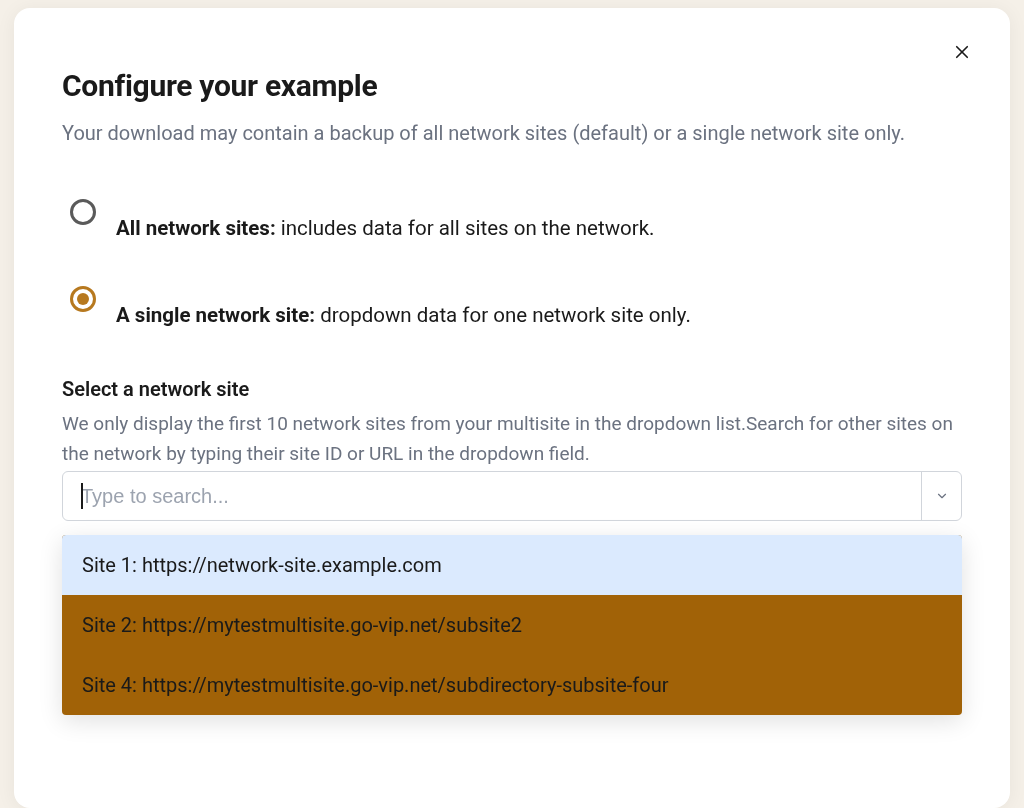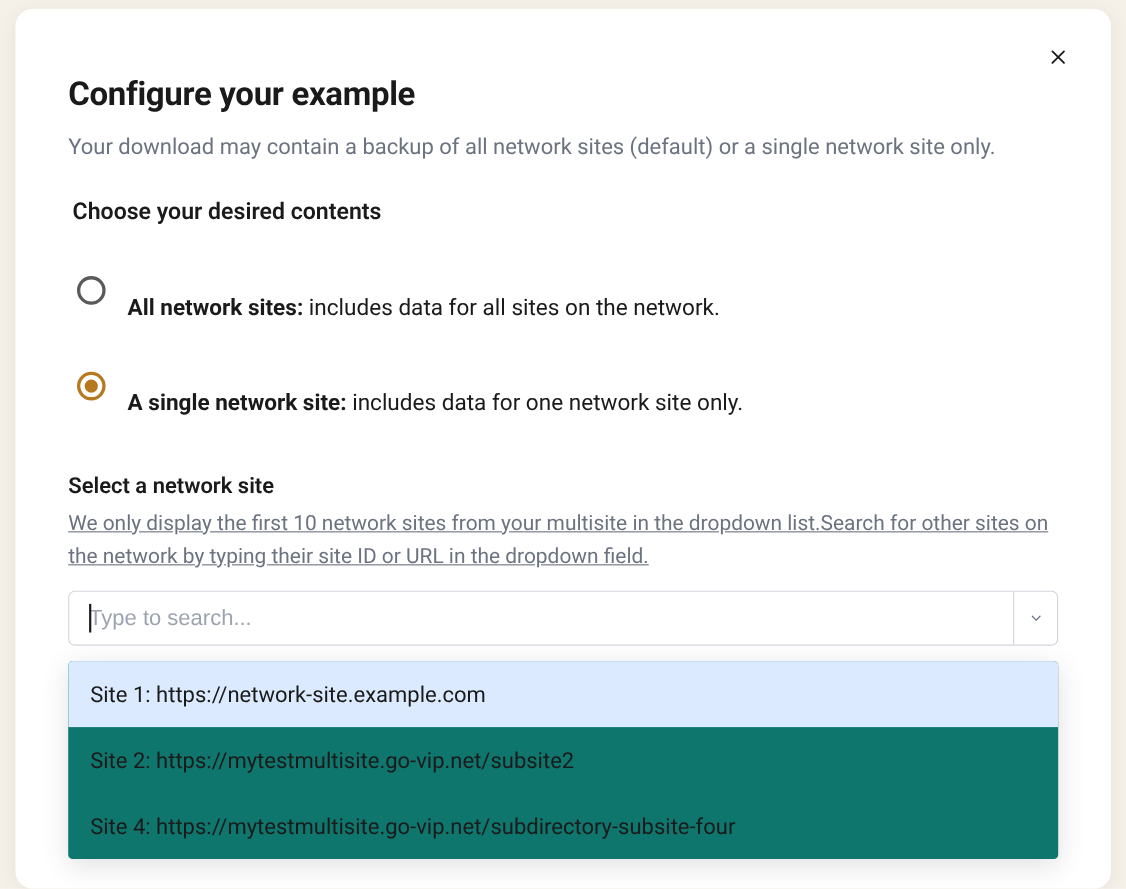--- a/index.html
+++ b/index.html
@@ -116,22 +116,21 @@
     .select-label {
       font-size: 20px;
       font-weight: 600;
       color: #1a1a1a;
       margin-bottom: 8px;
     }
     .select-help {
       font-size: 19px;
       color: #6b7280;
       line-height: 1.6;
-      margin-bottom: 16px;
-      text-decoration: underline;
+      margin-bottom: 2px;
     }
     .combobox {
       position: relative;
       width: 100%;
       height: 50px;
       border: 1px solid #d1d5db;
       border-radius: 6px;
       display: flex;
       align-items: center;
     }
@@ -158,21 +157,21 @@
       cursor: pointer;
       color: #6b7280;
     }
     .combobox-arrow svg {
       width: 14px;
       height: 14px;
     }
     .dropdown {
       margin-top: 14px;
       width: 100%;
-      background: #0f766e;
+      background: #a16207;
       border-radius: 4px;
       box-shadow: 0 6px 25px rgba(0,0,0,0.12);
       overflow: hidden;
     }
     .dropdown-item {
       padding: 18px 20px;
       font-size: 20px;
       color: #1a1a1a;
       cursor: pointer;
     }
@@ -198,35 +197,34 @@
     <svg viewBox="0 0 24 24" fill="none" stroke="currentColor" stroke-width="2.2" stroke-linecap="round">
       <line x1="5" y1="5" x2="19" y2="19"></line>
       <line x1="19" y1="5" x2="5" y2="19"></line>
     </svg>
   </button>
 
   <h1 class="title">Configure your example</h1>
   <p class="subtitle">Your download may contain a backup of all network sites (default) or a single network site only.</p>
 
   <div class="section-inner">
-    <div class="section-label">Choose your desired contents</div>
 
     <div class="radio-row">
       <div class="radio-outer unselected"></div>
       <div class="radio-text">
         <span class="bold">All network sites:</span><span class="rest"> includes data for all sites on the network.</span>
       </div>
     </div>
 
     <div class="radio-row">
       <div class="radio-outer selected">
         <div class="radio-inner"></div>
       </div>
       <div class="radio-text">
-        <span class="bold">A single network site:</span><span class="rest"> includes data for one network site only.</span>
+        <span class="bold">A single network site:</span><span class="rest"> dropdown data for one network site only.</span>
       </div>
     </div>
   </div>
 
   <div class="select-section">
     <div class="select-label">Select a network site</div>
     <p class="select-help">We only display the first 10 network sites from your multisite in the dropdown list.Search for other sites on the network by typing their site ID or URL in the dropdown field.</p>
 
     <div class="combobox">
       <div class="cursor-caret"></div>

